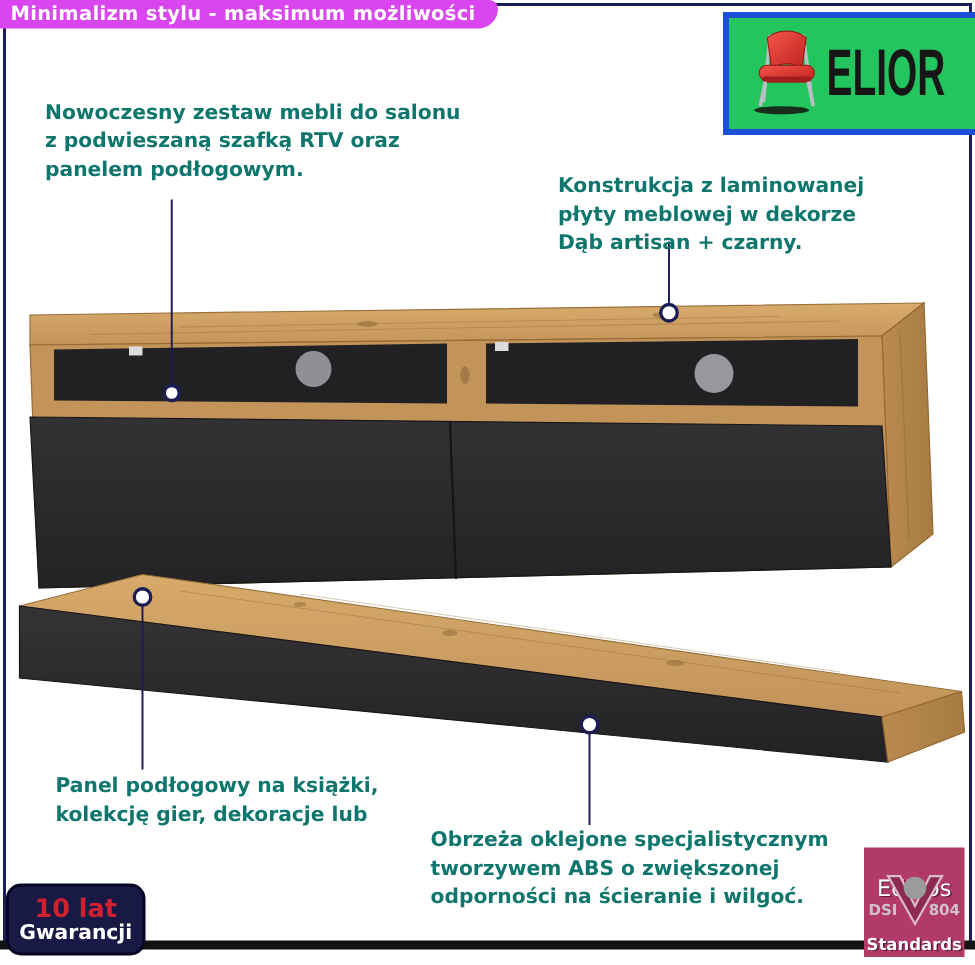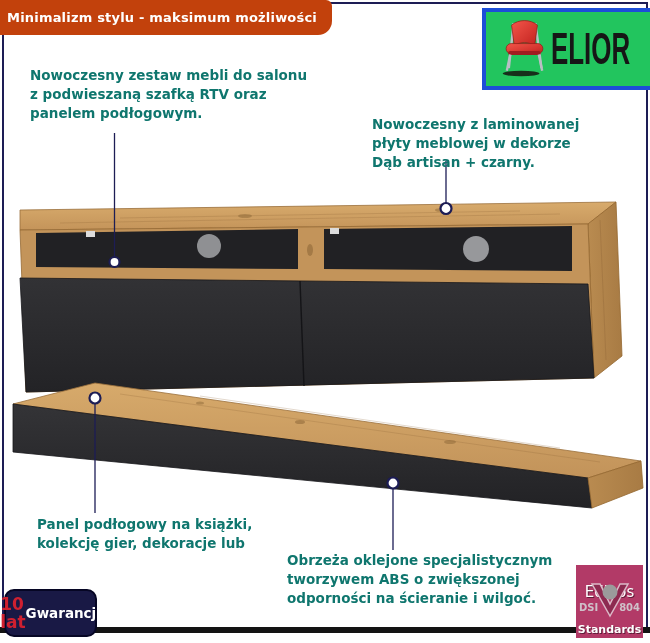--- a/index.html
+++ b/index.html
@@ -1,19 +1,19 @@
 <!DOCTYPE html>
 <html><head>
 <meta charset="utf-8">
 <style>
   html,body{margin:0;padding:0;background:#fff;}
   .canvas{position:relative;width:650px;height:643px;background:#ffffff;overflow:hidden;
           font-family:"DejaVu Sans","Liberation Sans",sans-serif;}
   
-  .topbar{position:absolute;left:0;top:0;width:332px;height:35px;background:#c2410c;
+  .topbar{position:absolute;left:0;top:0;width:332px;height:19px;background:#d946ef;
           border-radius:0 6px 14px 0;display:flex;align-items:center;z-index:6;}
   .topbar span{color:#ffffff;font-weight:bold;font-size:13px;padding-left:7px;letter-spacing:.2px;white-space:nowrap;}
   .frame-top{position:absolute;left:0;top:2px;right:2px;height:2px;background:#1d1d55;z-index:1;}
   .frame-left{position:absolute;left:2px;top:18px;width:2px;bottom:12px;background:#1d1d55;z-index:1;}
   .frame-right{position:absolute;right:2px;top:2px;width:2px;bottom:12px;background:#1d1d55;z-index:1;}
   .bottombar{position:absolute;left:0;top:627px;width:650px;height:6px;background:#131313;z-index:5;}
   
   .logo-box{position:absolute;left:482px;top:8px;width:175px;height:74px;background:#22c55e;
             border:4px solid #1d4ed8;display:flex;align-items:center;z-index:6;}
   .logo-box svg{margin-left:14px;}
@@ -24,21 +24,21 @@
   .note span{display:block;}
   .note-set{left:30px;top:66px;}
   .note-construction{left:372px;top:115px;}
   .note-panel{left:37px;top:515px;}
   .note-edges{left:287px;top:551px;}
   
   .furn{position:absolute;left:0;z-index:2;}
   .overlay{position:absolute;left:0;top:0;z-index:4;pointer-events:none;}
   
   .badge-warranty{position:absolute;left:4px;top:589px;width:93px;height:48px;background:#191945;
-     border:2px solid #060624;border-radius:10px;box-sizing:border-box;display:flex;flex-direction:row;
+     border:2px solid #060624;border-radius:10px;box-sizing:border-box;display:flex;flex-direction:column;
      align-items:center;justify-content:center;z-index:7;}
   .badge-warranty .w1{color:#cf2030;font-weight:bold;font-size:17px;line-height:18px;}
   .badge-warranty .w2{color:#ffffff;font-weight:bold;font-size:13.5px;line-height:15px;}
   .badge-standards{position:absolute;left:576px;top:565px;width:67px;height:73px;background:#b23a67;
      z-index:7;overflow:hidden;}
   .badge-standards .ed{position:absolute;top:18px;left:0;right:0;text-align:center;color:#ffffff;
      font-weight:normal;font-size:15px;text-shadow:1px 1px 0 #5e1c38;}
   .badge-standards svg{position:absolute;left:14px;top:17px;}
   .badge-standards .dsi{position:absolute;left:3px;top:37px;color:#cfc0c9;font-weight:bold;font-size:10px;}
   .badge-standards .n804{position:absolute;right:3px;top:37px;color:#cfc0c9;font-weight:bold;font-size:10px;}
@@ -78,21 +78,21 @@
     </svg>
     <span class="brand">ELIOR</span>
   </div>
 
   <div class="note note-set">
     <span>Nowoczesny zestaw mebli do salonu</span>
     <span>z podwieszaną szafką RTV oraz</span>
     <span>panelem podłogowym.</span>
   </div>
   <div class="note note-construction">
-    <span>Nowoczesny z laminowanej</span>
+    <span>Konstrukcja z laminowanej</span>
     <span>płyty meblowej w dekorze</span>
     <span>Dąb artisan + czarny.</span>
   </div>
   <div class="note note-panel">
     <span>Panel podłogowy na książki,</span>
     <span>kolekcję gier, dekoracje lub</span>
   </div>
   <div class="note note-edges">
     <span>Obrzeża oklejone specjalistycznym</span>
     <span>tworzywem ABS o zwiększonej</span>

